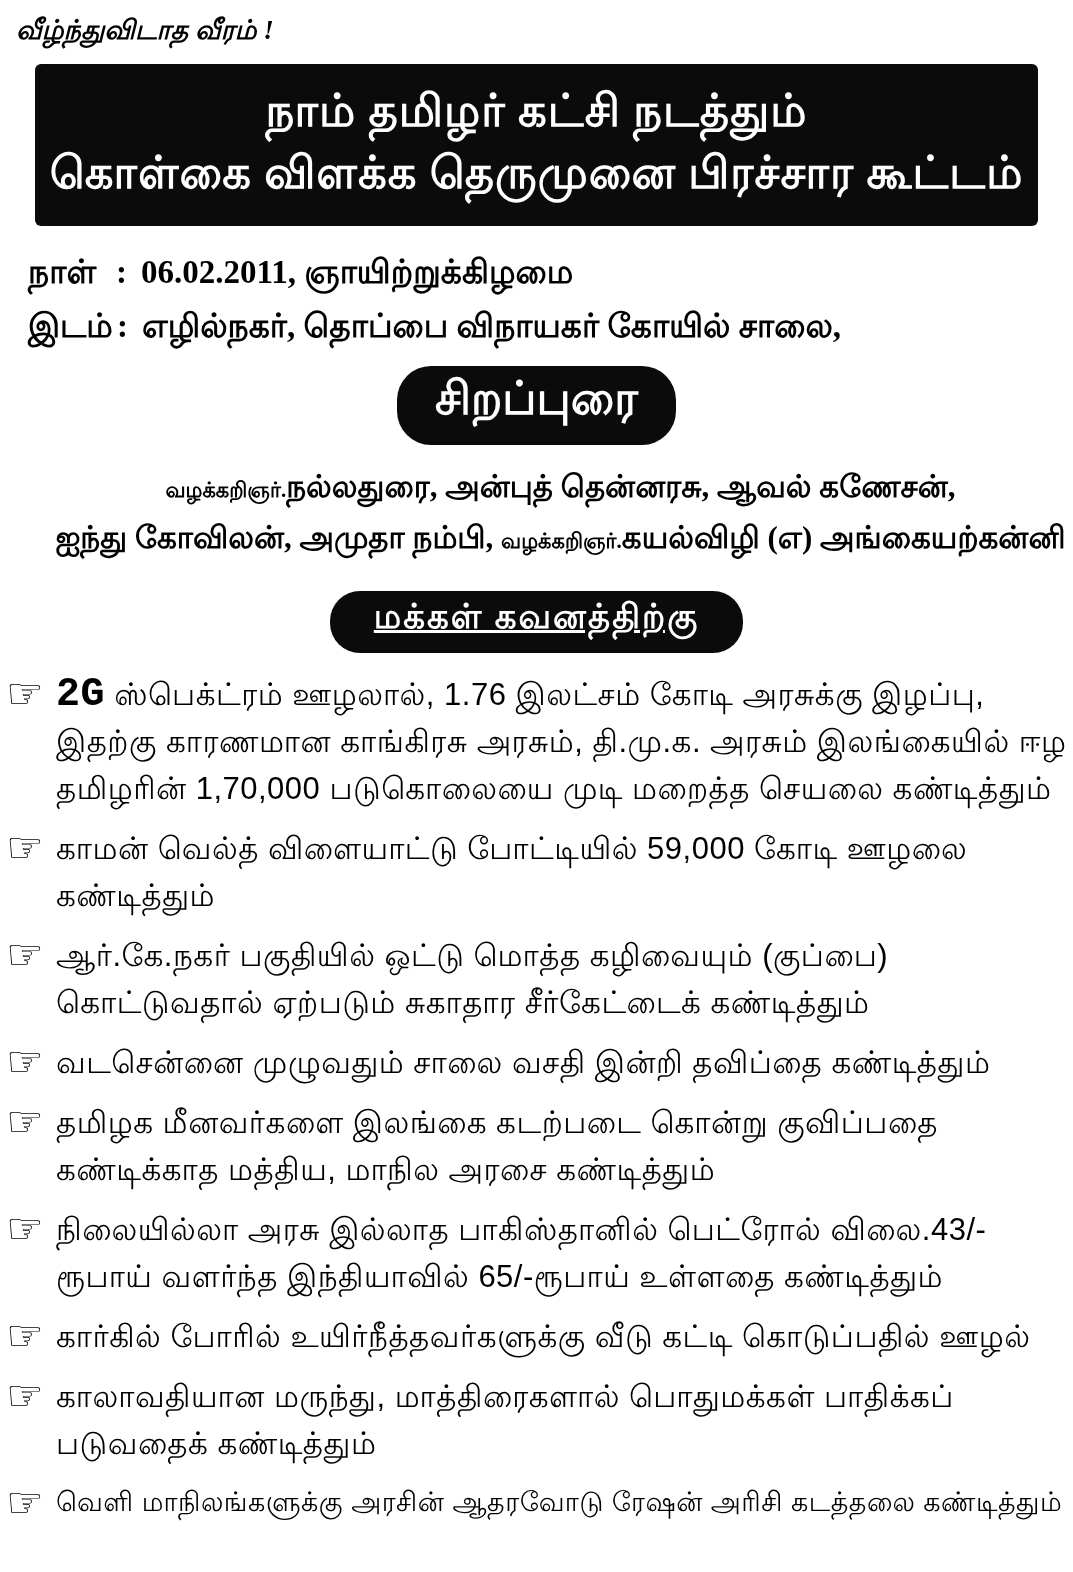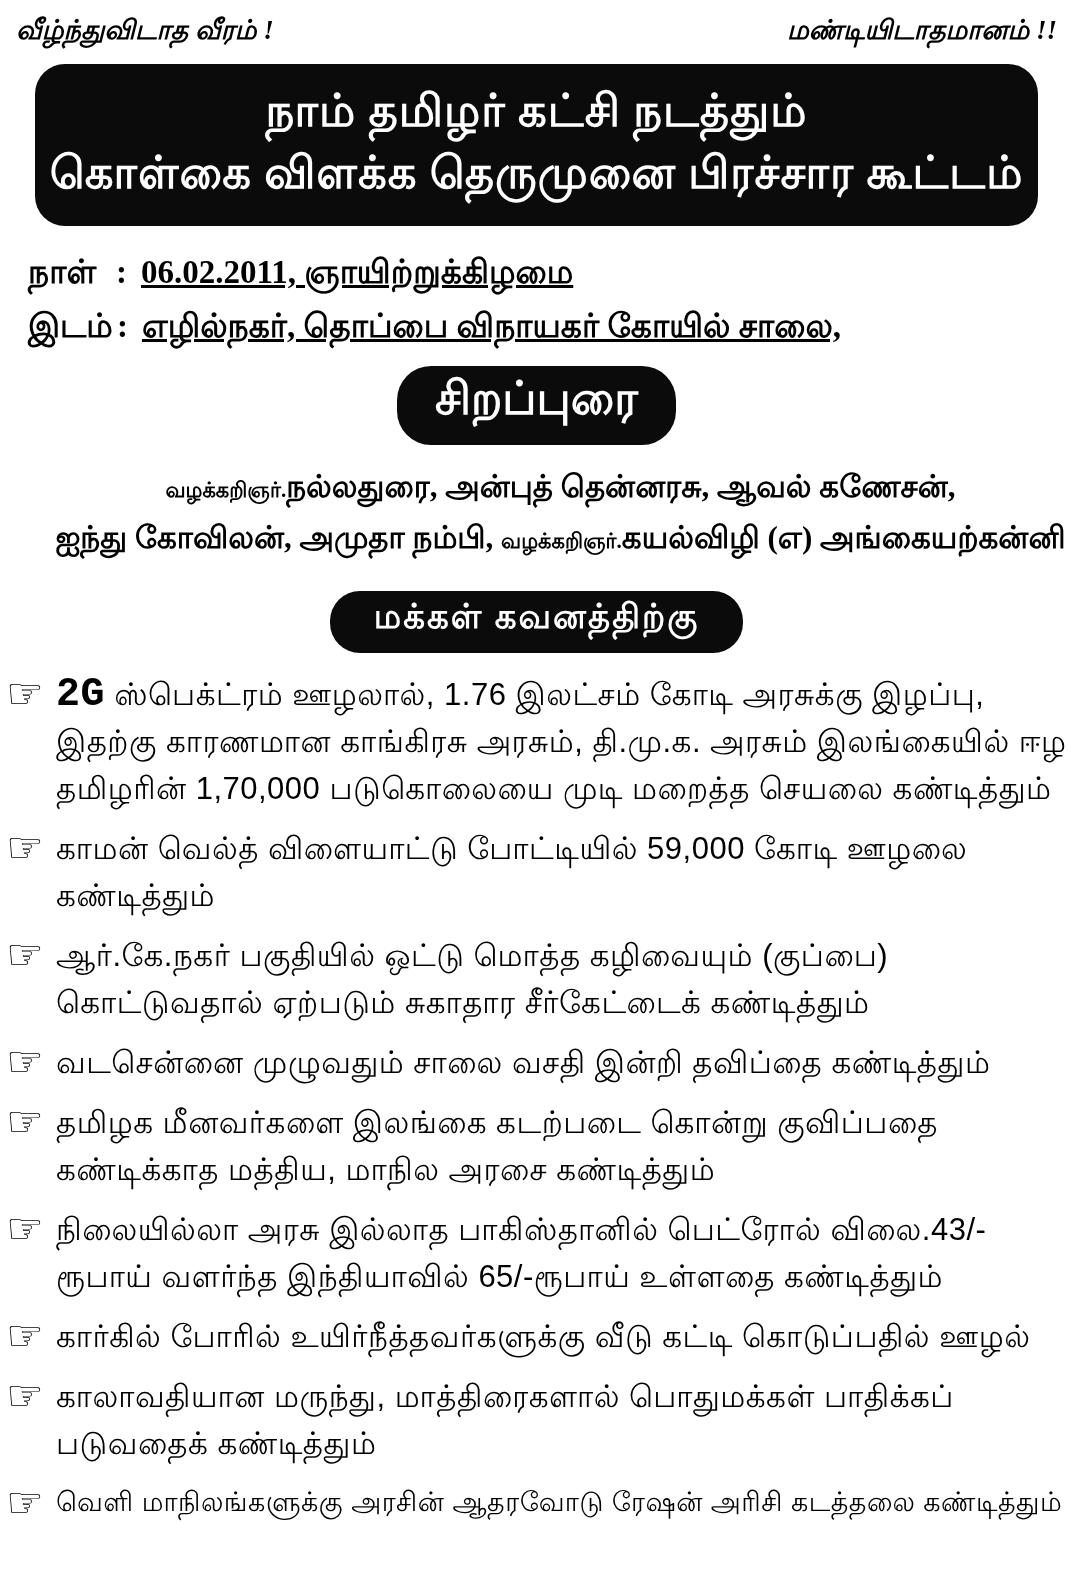--- a/index.html
+++ b/index.html
@@ -23,34 +23,34 @@
     font-size: 27px;
     font-weight: bold;
     line-height: 44px;
     font-style: italic;
   }
 
   
   .banner {
     margin: 12px 35px 0 35px;
     background: #0b0b0b;
-    border-radius: 30px;
+    border-radius: 6px;
     color: #ffffff;
     text-align: center;
     padding: 16px 12px 22px 12px;
   }
   .banner .line {
     font-size: 45px;
     font-weight: bold;
     line-height: 62px;
     letter-spacing: 1px;
   }
 
   
-  .event { margin: 26px 0 0 28px; font-weight: bold; text-decoration: underline; }
+  .event { margin: 26px 0 0 28px; font-weight: bold; }
   .event-row { font-size: 33px; line-height: 40px; margin-bottom: 14px; }
   .event-label { display: inline-block; min-width: 84px; }
   .event-colon { display: inline-block; margin: 0 14px 0 4px; }
 
   
   .pill {
     display: block;
     width: -moz-fit-content;
     width: fit-content;
     background: #0b0b0b;
@@ -64,20 +64,21 @@
     padding: 6px 38px 14px 38px;
     font-size: 46px;
   }
   .attention-pill {
     margin: 26px auto 0 auto;
     border-radius: 30px;
     padding: 6px 44px 12px 44px;
     font-size: 34px;
     font-family: "Liberation Sans", sans-serif;
     letter-spacing: 2px;
+    text-decoration: underline;
   }
 
   
   .speakers { margin-top: 18px; text-align: center; font-weight: bold; padding-left: 48px; }
   .speakers .line { font-size: 31px; line-height: 48px; }
   .speakers .prefix { font-size: 21px; }
 
   
   .bullets {
     margin: 18px 6px 0 4px;
@@ -109,21 +110,20 @@
     font-family: Liberation Mono, monospace;
   }
   .bullet.small .btext { font-size: 27px; line-height: 44px; }
 </style>
 </head>
 <body>
 
 <div class="slogans">
   <div class="slogan-row">
     <span>வீழ்ந்துவிடாத வீரம் !</span>
-    <span>மண்டியிடாதமானம் !!</span>
   </div>
 </div>
 
 <div class="banner">
   <div class="line">நாம் தமிழர் கட்சி நடத்தும்</div>
   <div class="line">கொள்கை விளக்க தெருமுனை பிரச்சார கூட்டம்</div>
 </div>
 
 <div class="event">
   <div class="event-row">

